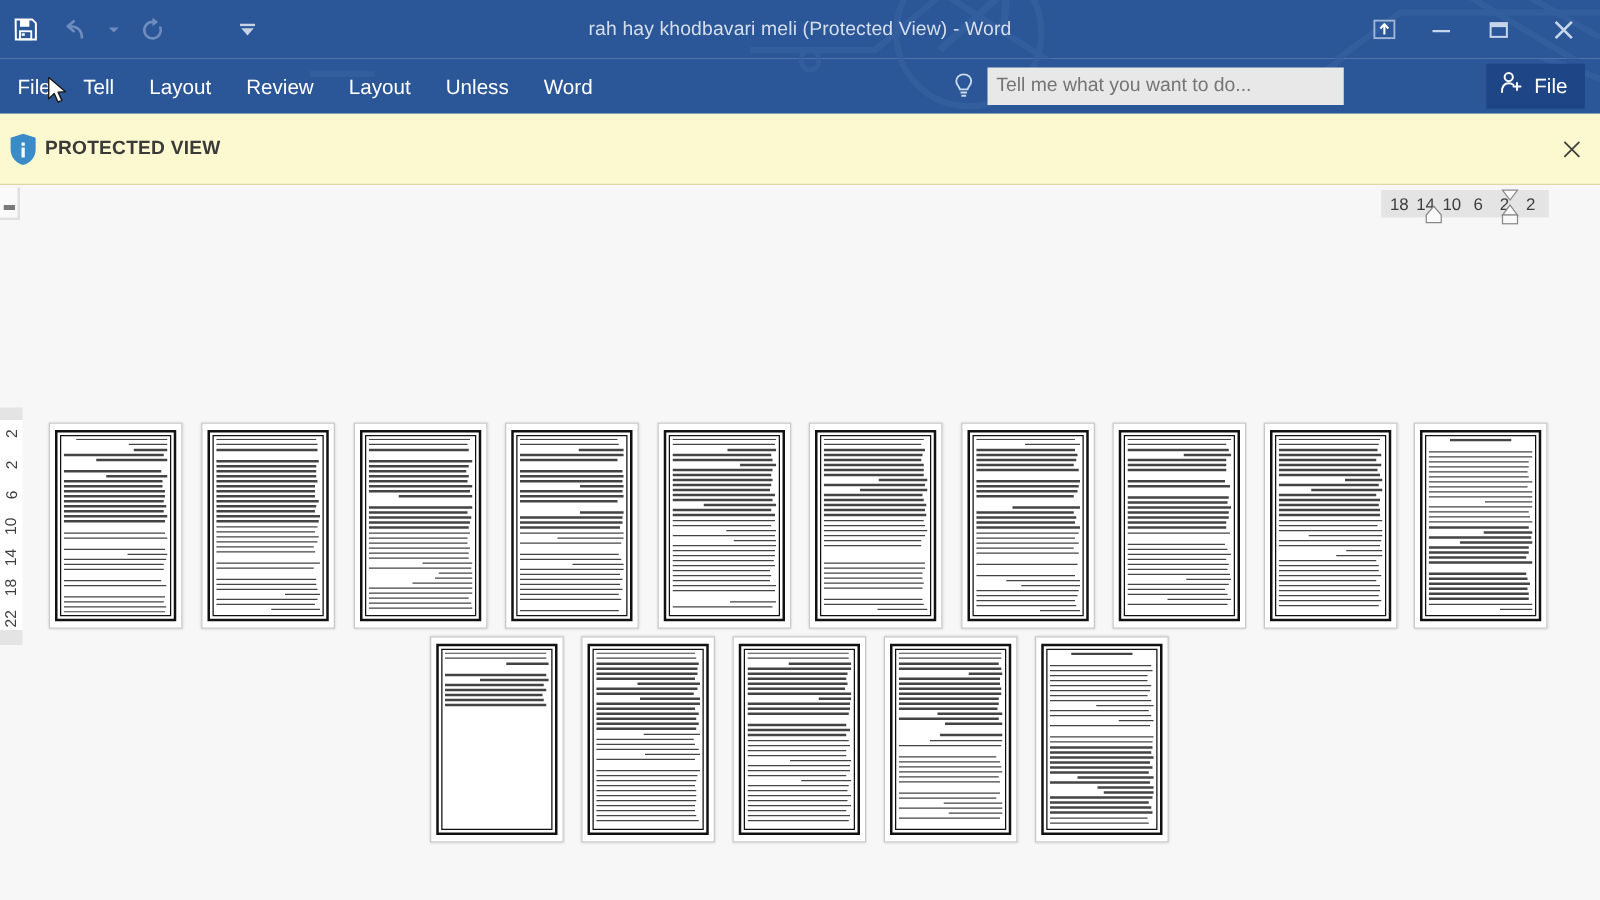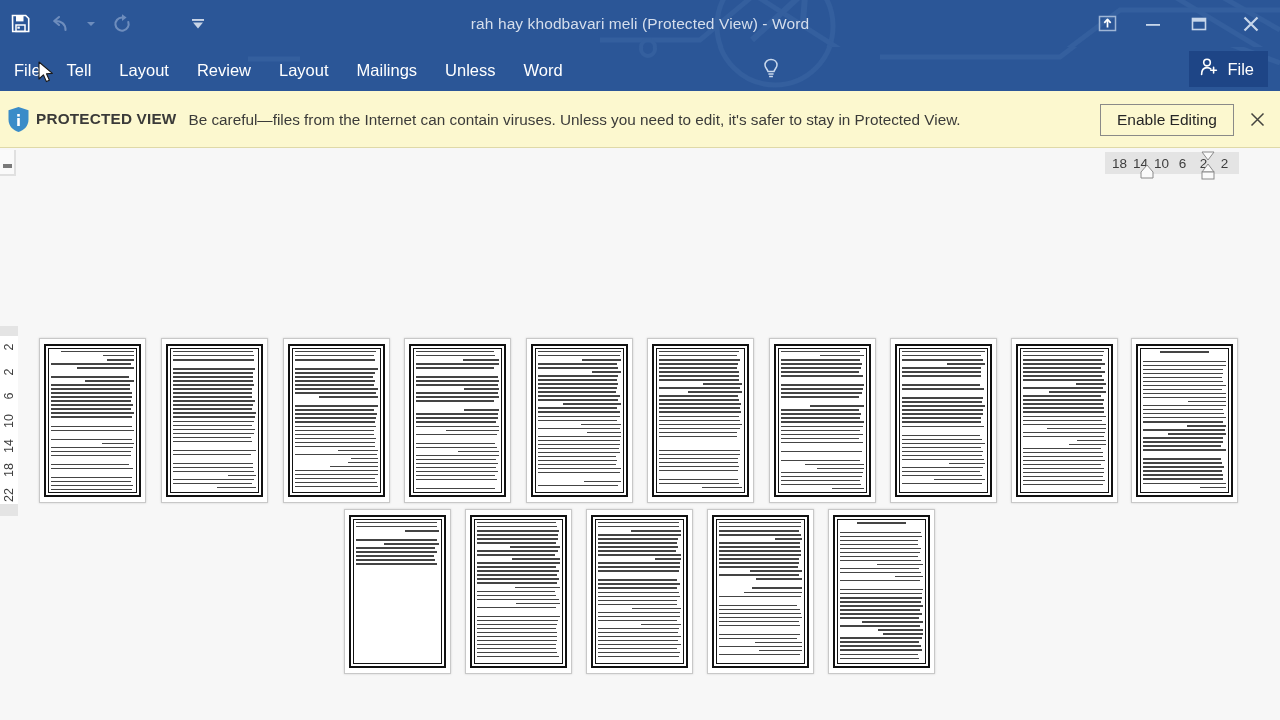--- a/index.html
+++ b/index.html
@@ -259,32 +259,32 @@
       </g>
       <circle cx="648" cy="2" r="7" fill="none" stroke="#35609f" stroke-width="4"></circle>
     </svg>
 
     <div class="tabs">
       <div class="tab file">File</div>
       <div class="tab">Tell</div>
       <div class="tab">Layout</div>
       <div class="tab">Review</div>
       <div class="tab">Layout</div>
-      <div class="tab">Mailings</div>
       <div class="tab">Unless</div>
       <div class="tab">Word</div>
     </div>
 
     <div class="tellme-wrap">
       <span class="bulb">
         <svg width="16" height="22" viewBox="0 0 16 22">
           <path d="M8 1.5 C4.4 1.5 2 4 2 7 C2 9.6 4.2 11 5 13.5 L11 13.5 C11.8 11 14 9.6 14 7 C14 4 11.6 1.5 8 1.5 Z" fill="none" stroke="#c9d8ec" stroke-width="1.5"></path>
           <path d="M5.4 16 L10.6 16 M6.1 18.6 L9.9 18.6" stroke="#c9d8ec" stroke-width="1.5"></path>
         </svg>
       </span>
+      <input class="tellme" type="text" placeholder="Tell me what you want to do..." style="">
     </div>
 
     <div class="share-btn">
       <span>
         <svg width="21" height="21" viewBox="0 0 21 21">
           <circle cx="8" cy="5.6" r="3.3" fill="none" stroke="#ffffff" stroke-width="1.6"></circle>
           <path d="M2.6 17.5 C2.6 12.6 5 10.6 8 10.6 C9.4 10.6 10.7 11 11.7 11.9" fill="none" stroke="#ffffff" stroke-width="1.6" stroke-linecap="round"></path>
           <path d="M14.6 10.4 L14.6 16 M11.8 13.2 L17.4 13.2" stroke="#ffffff" stroke-width="1.6" stroke-linecap="round"></path>
         </svg>
       </span>
@@ -294,23 +294,21 @@
 
   <div class="pvbar">
     <div class="pv-icon">
       <svg width="23" height="27" viewBox="0 0 23 27">
         <path d="M11.5 1 L21.5 4.2 L21.5 13.5 C21.5 20 16.8 24.5 11.5 26 C6.2 24.5 1.5 20 1.5 13.5 L1.5 4.2 Z" fill="#3a8cc8"></path>
         <rect x="10.2" y="8" width="2.6" height="2.6" fill="#ffffff"></rect>
         <rect x="10.2" y="12" width="2.6" height="8" fill="#ffffff"></rect>
       </svg>
     </div>
     <div class="pv-label">PROTECTED VIEW</div>
-    <div class="pv-msg">Be careful—files from the Internet can contain viruses. Unless you need to edit, it's safer to stay in Protected View.</div>
   </div>
-  <button class="enable-btn">Enable Editing</button>
   <div class="pv-close">
     <svg width="15" height="15" viewBox="0 0 15 15">
         <path d="M1.5 1.5 L13.5 13.5 M13.5 1.5 L1.5 13.5" stroke="#44443f" stroke-width="1.5"></path>
       </svg>
   </div>
 
   <div class="docarea">
 
     <div class="corner-box">
       <div class="corner-mark"></div>

